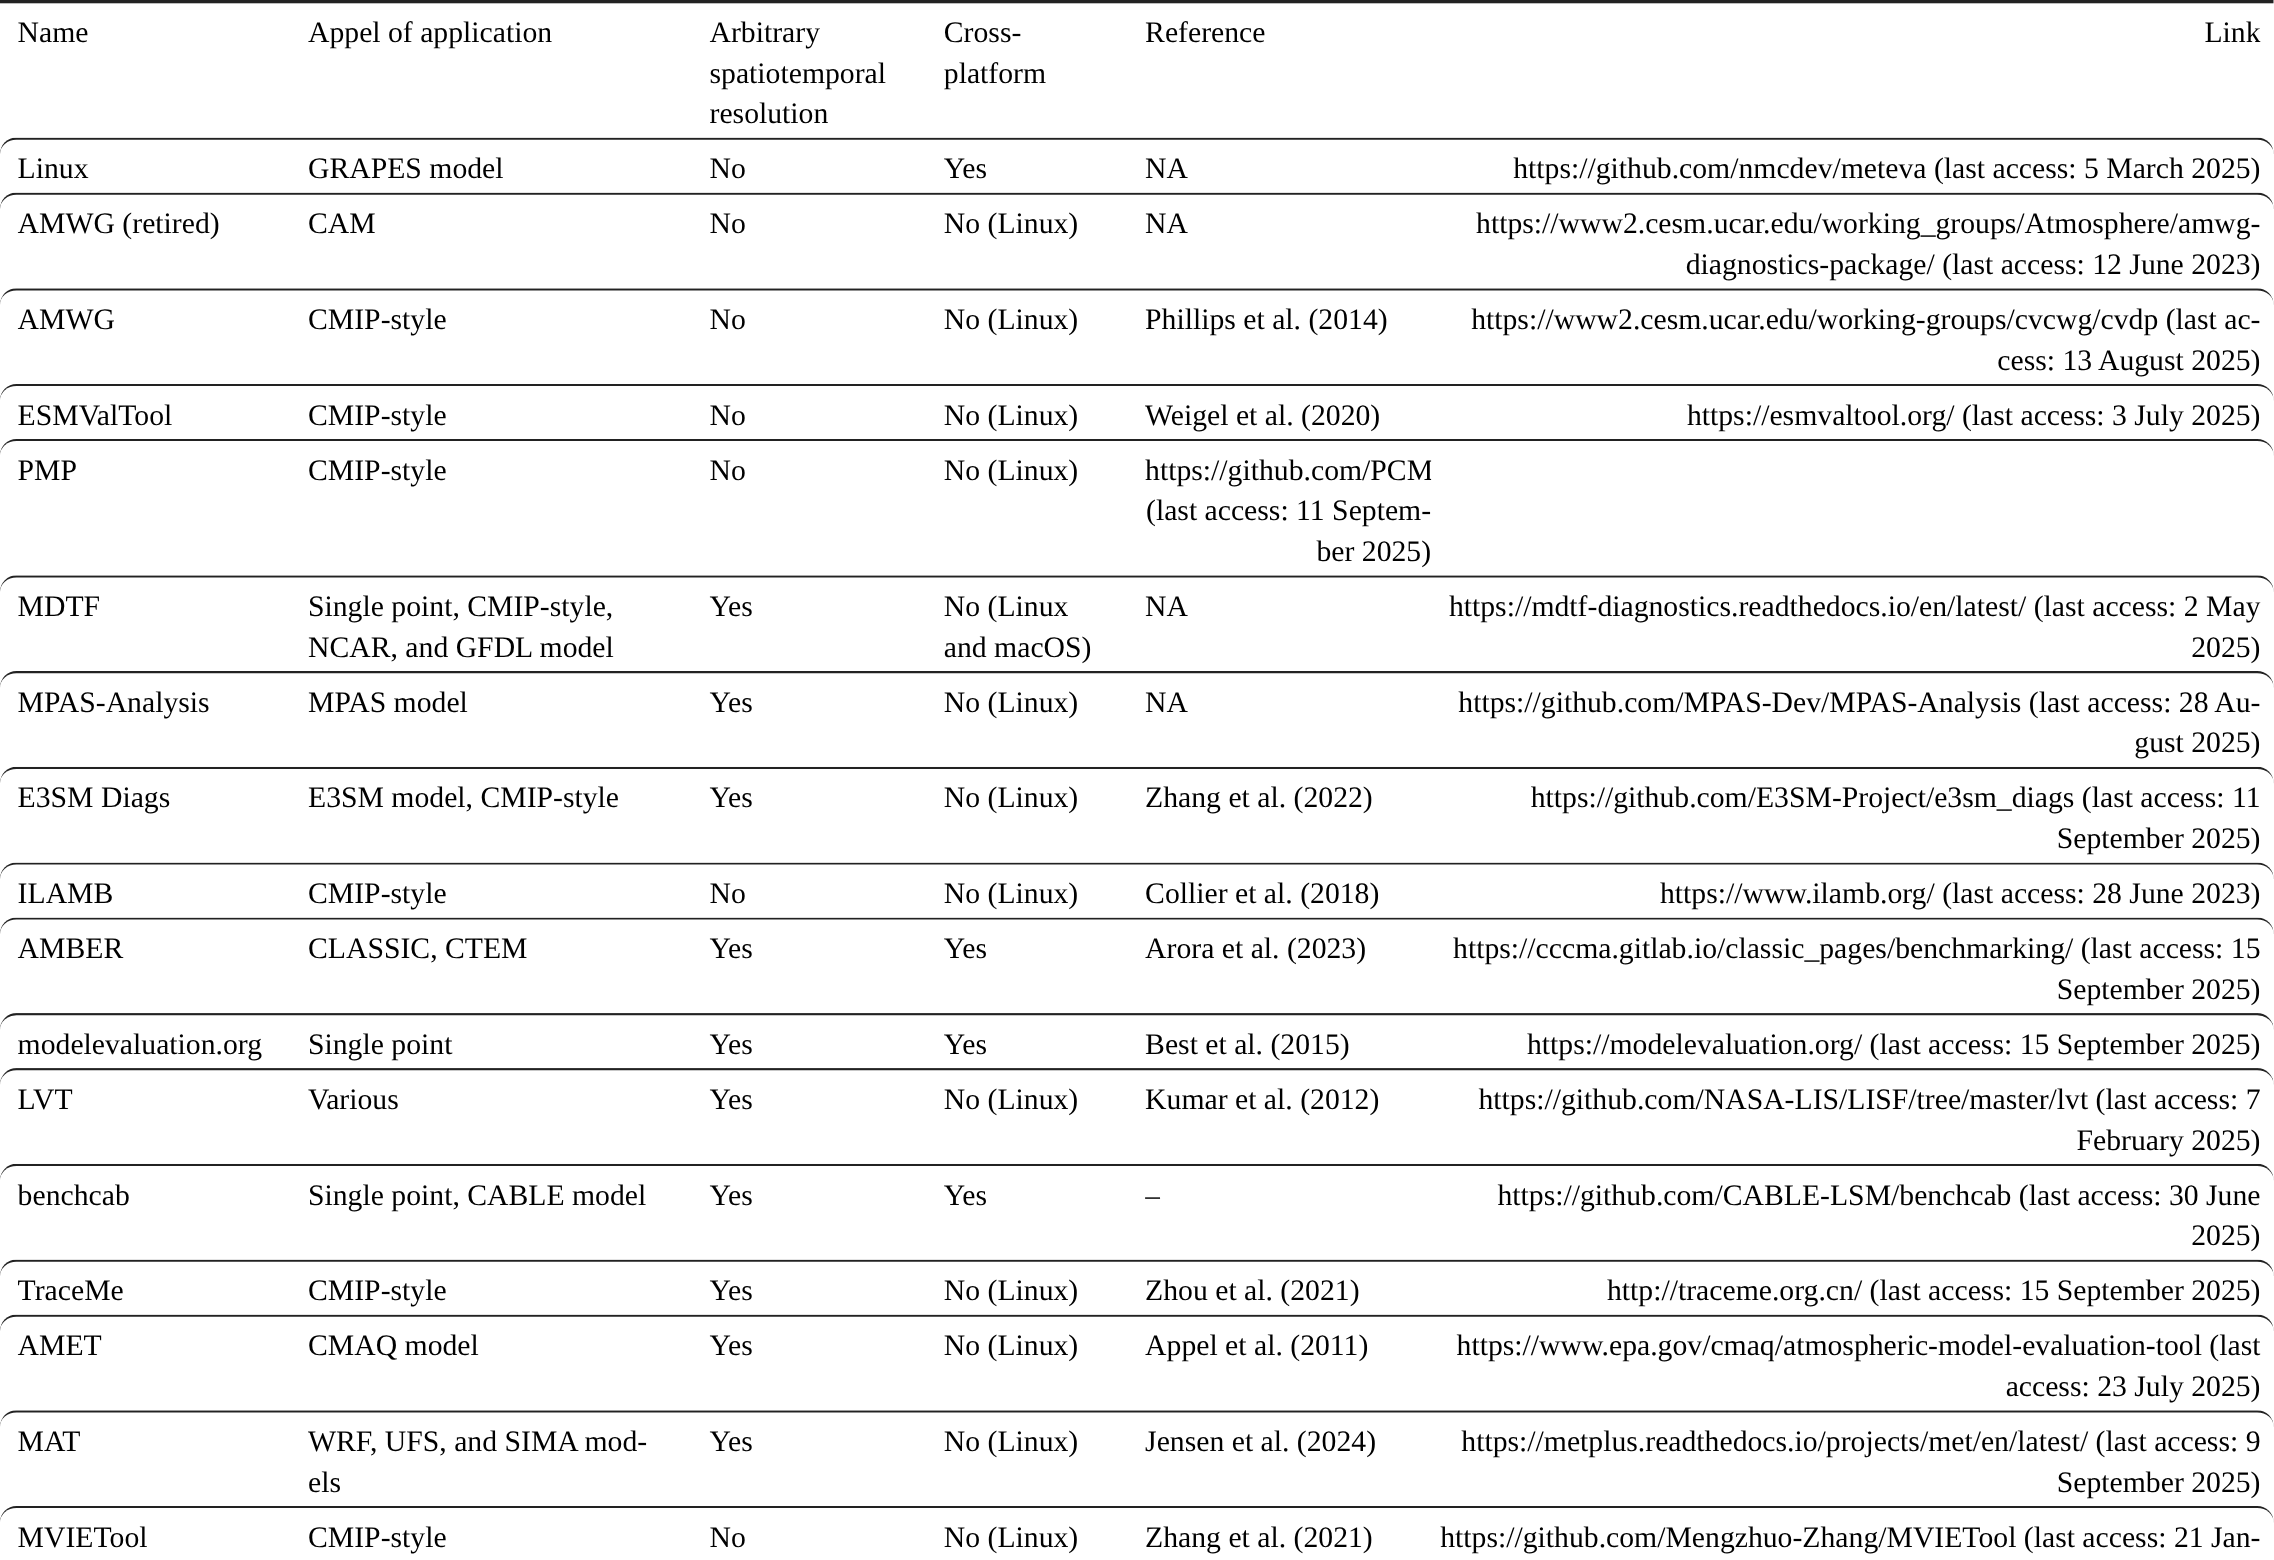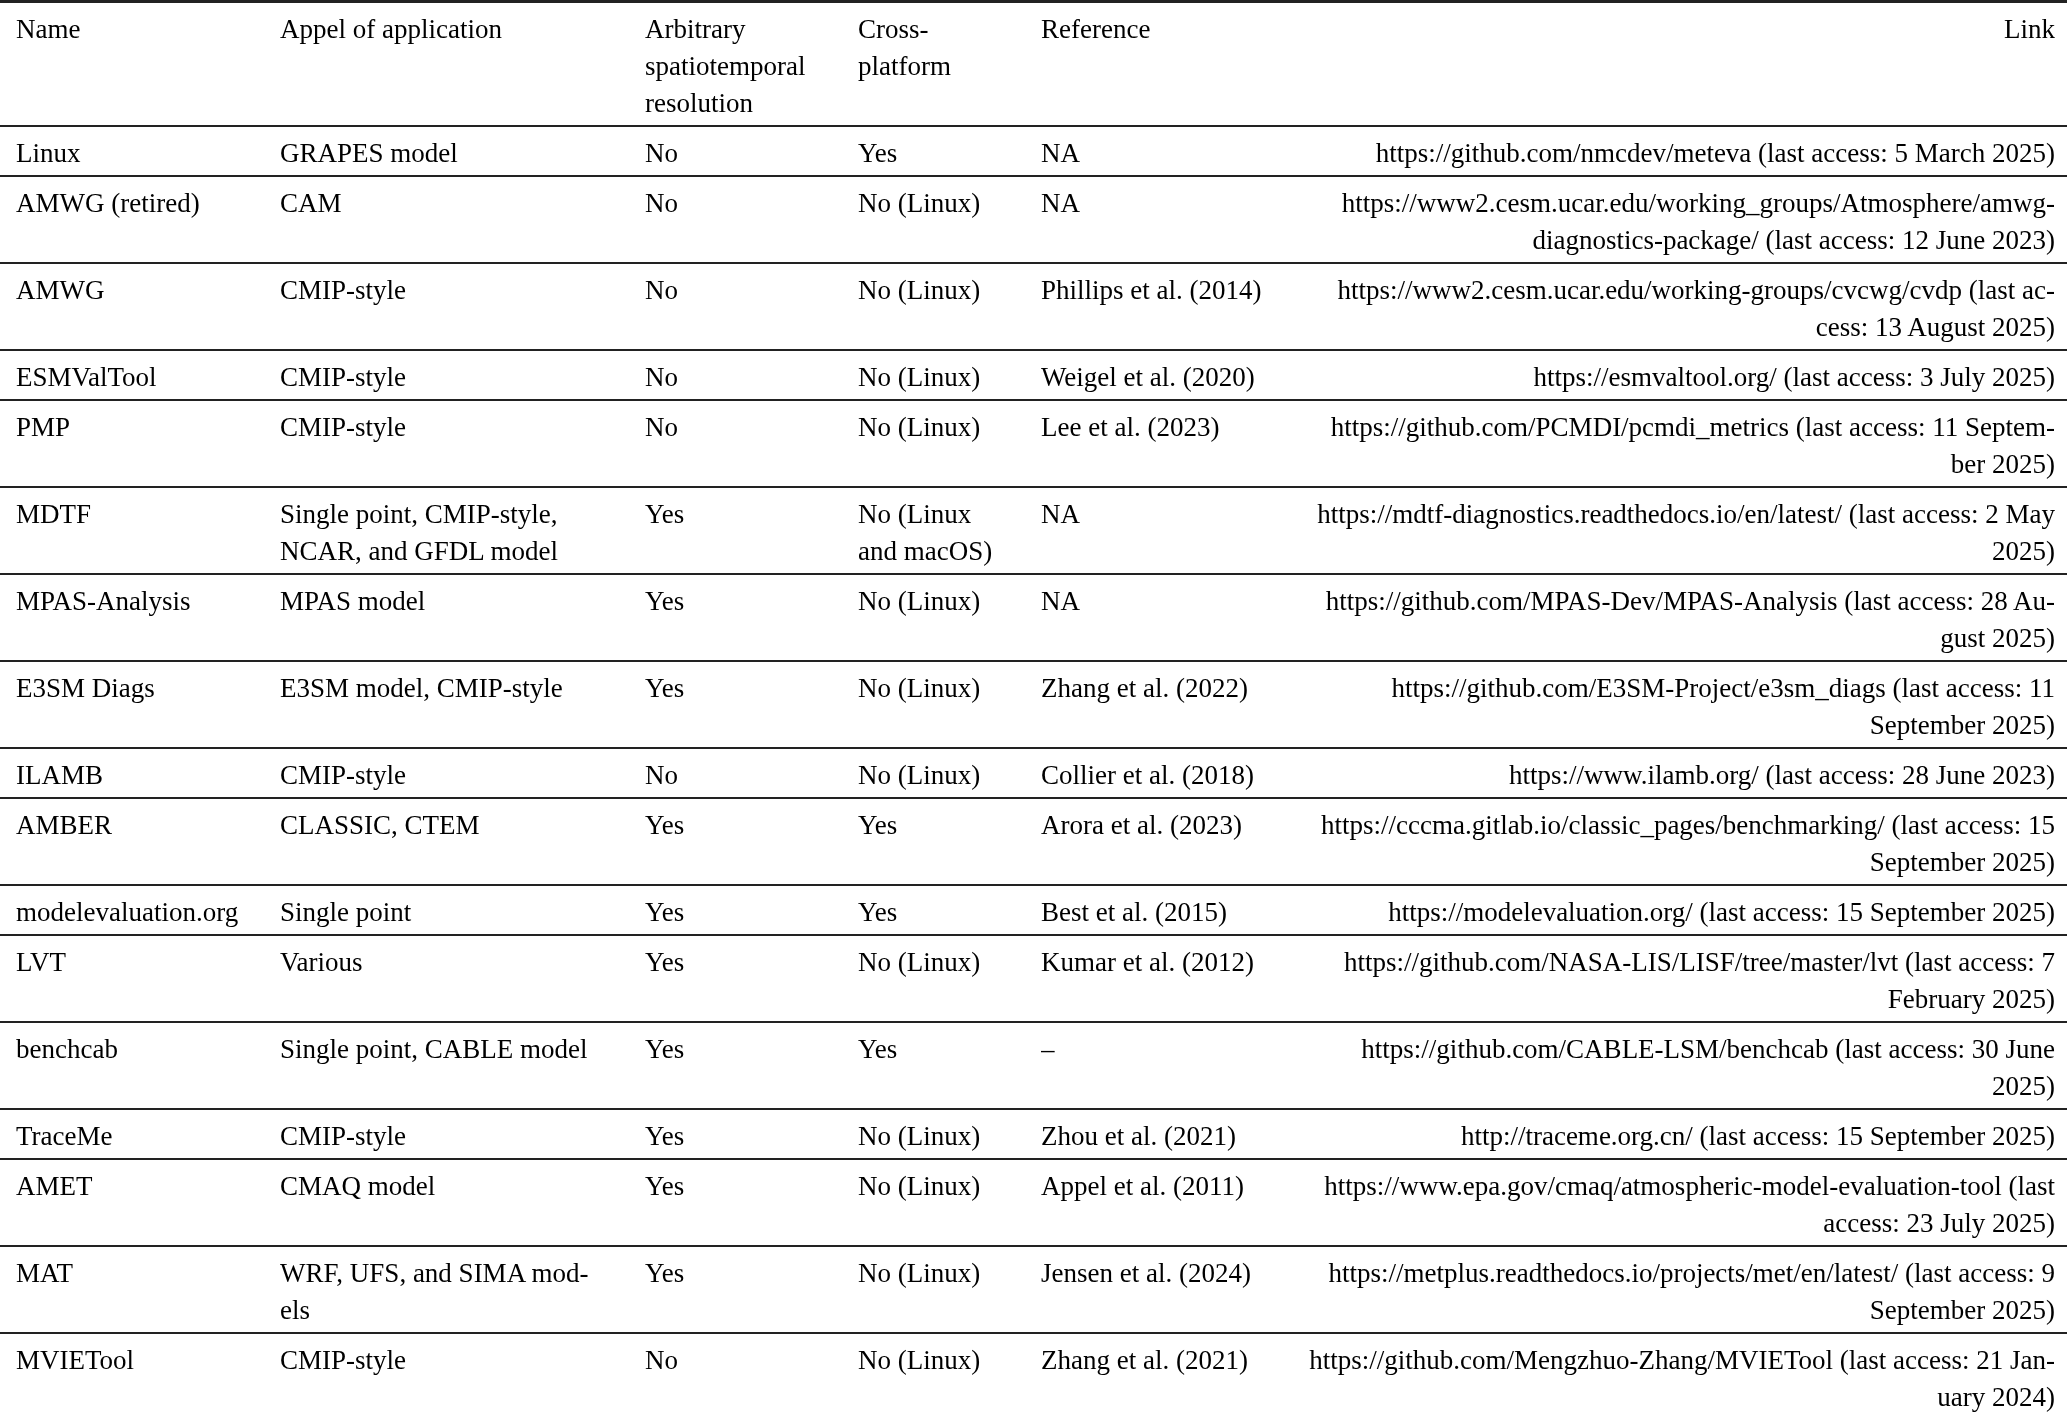--- a/index.html
+++ b/index.html
@@ -20,20 +20,21 @@
     border-top: 3px solid #222222;
     border-bottom: 3px solid #222222;
     font-size: 27px;
     line-height: 37px;
   }
   .row {
     display: grid;
     grid-template-columns: 264px 365px 213px 183px 260px 1fr;
     box-sizing: border-box;
     padding: 0 12px 0 16px;
+    border-radius: 15px;
   }
   .row + .row {
     border-top: 2px solid #222222;
   }
   .cell {
     padding: 8px 16px 3px 0;
     white-space: pre-line;
     overflow: hidden;
   }
   .cell-link {
@@ -91,21 +92,20 @@
       <div class="cell cell-arbitrary">No</div>
       <div class="cell cell-cross">No (Linux)</div>
       <div class="cell cell-reference">Weigel et al. (2020)</div>
       <div class="cell cell-link">https://esmvaltool.org/ (last access: 3 July 2025)</div>
     </div>
     <div class="row">
       <div class="cell cell-name">PMP</div>
       <div class="cell cell-range">CMIP-style</div>
       <div class="cell cell-arbitrary">No</div>
       <div class="cell cell-cross">No (Linux)</div>
-      <div class="cell cell-reference">Lee et al. (2023)</div>
       <div class="cell cell-link">https://github.com/PCMDI/pcmdi_metrics  (last  access:  11  Septem-
 ber 2025)</div>
     </div>
     <div class="row">
       <div class="cell cell-name">MDTF</div>
       <div class="cell cell-range">Single point, CMIP-style,
 NCAR, and GFDL model</div>
       <div class="cell cell-arbitrary">Yes</div>
       <div class="cell cell-cross">No (Linux
 and macOS)</div>

